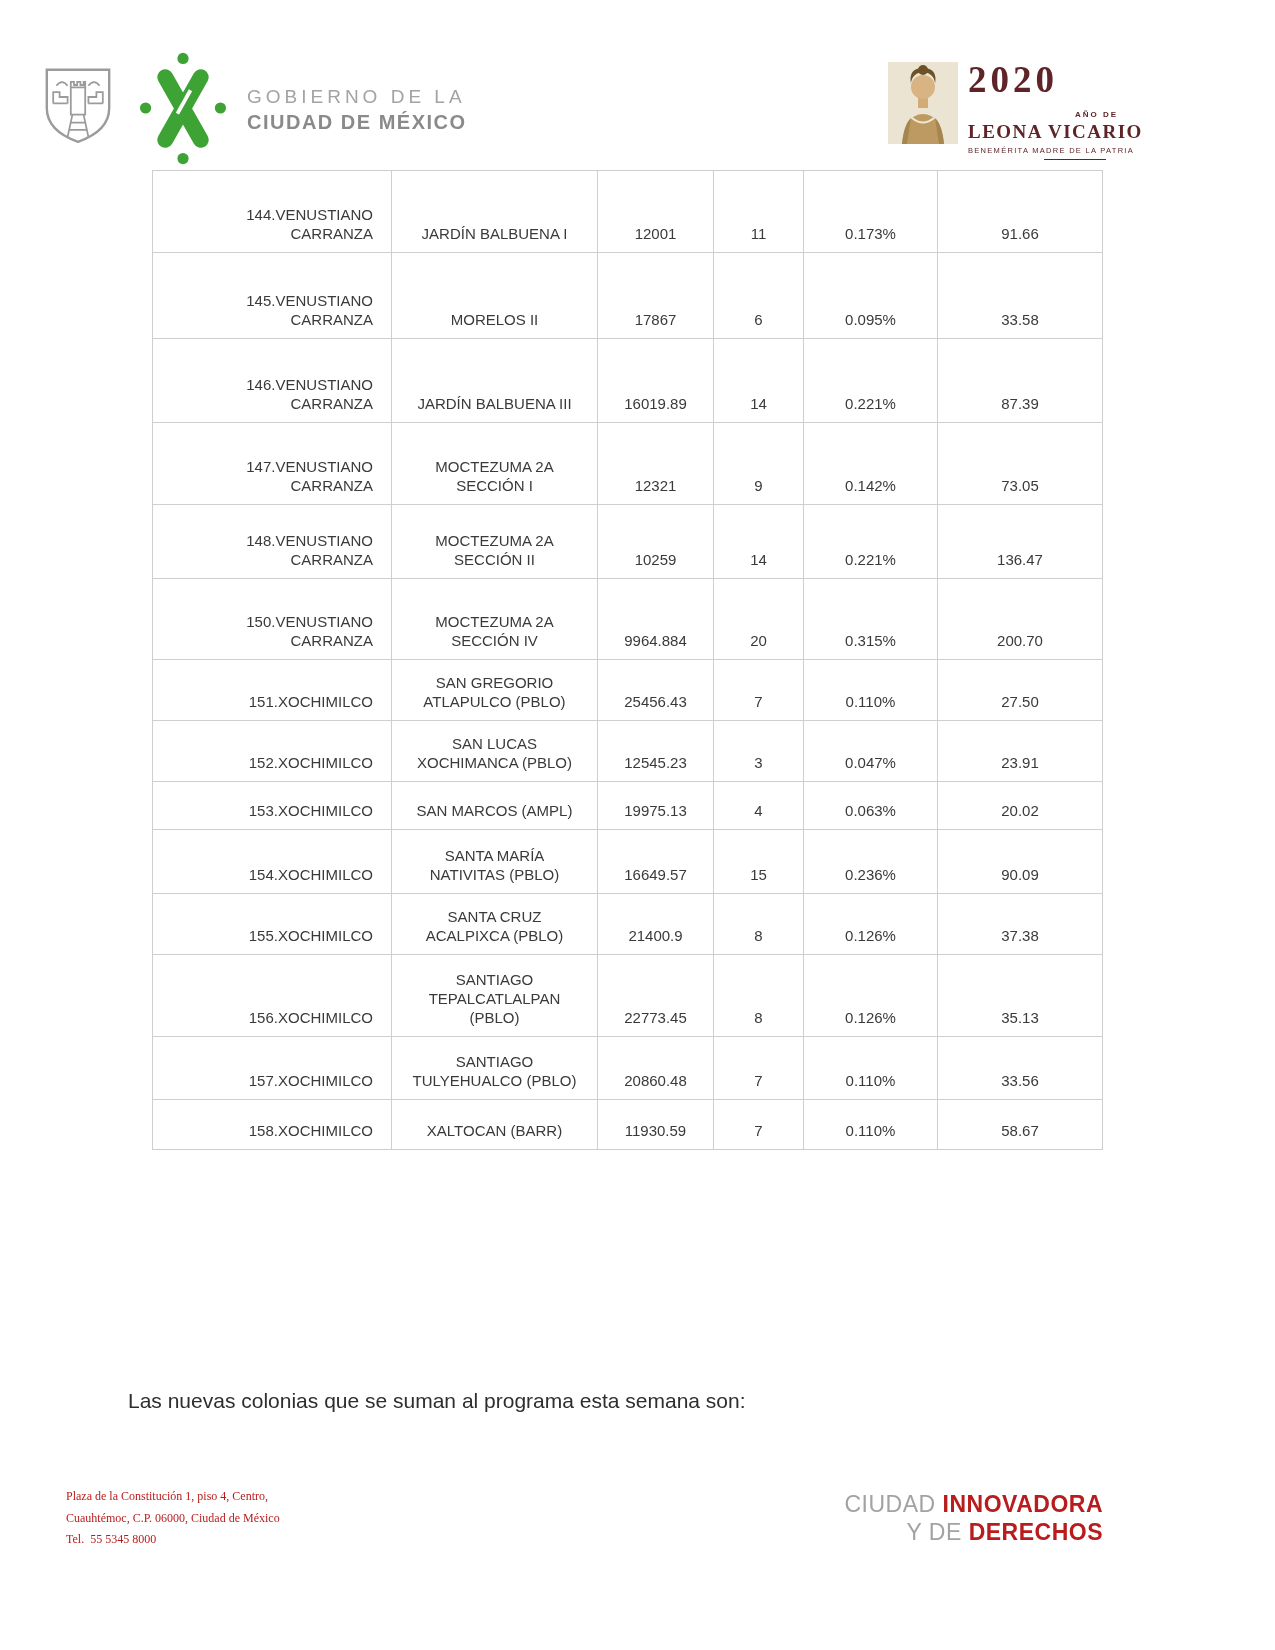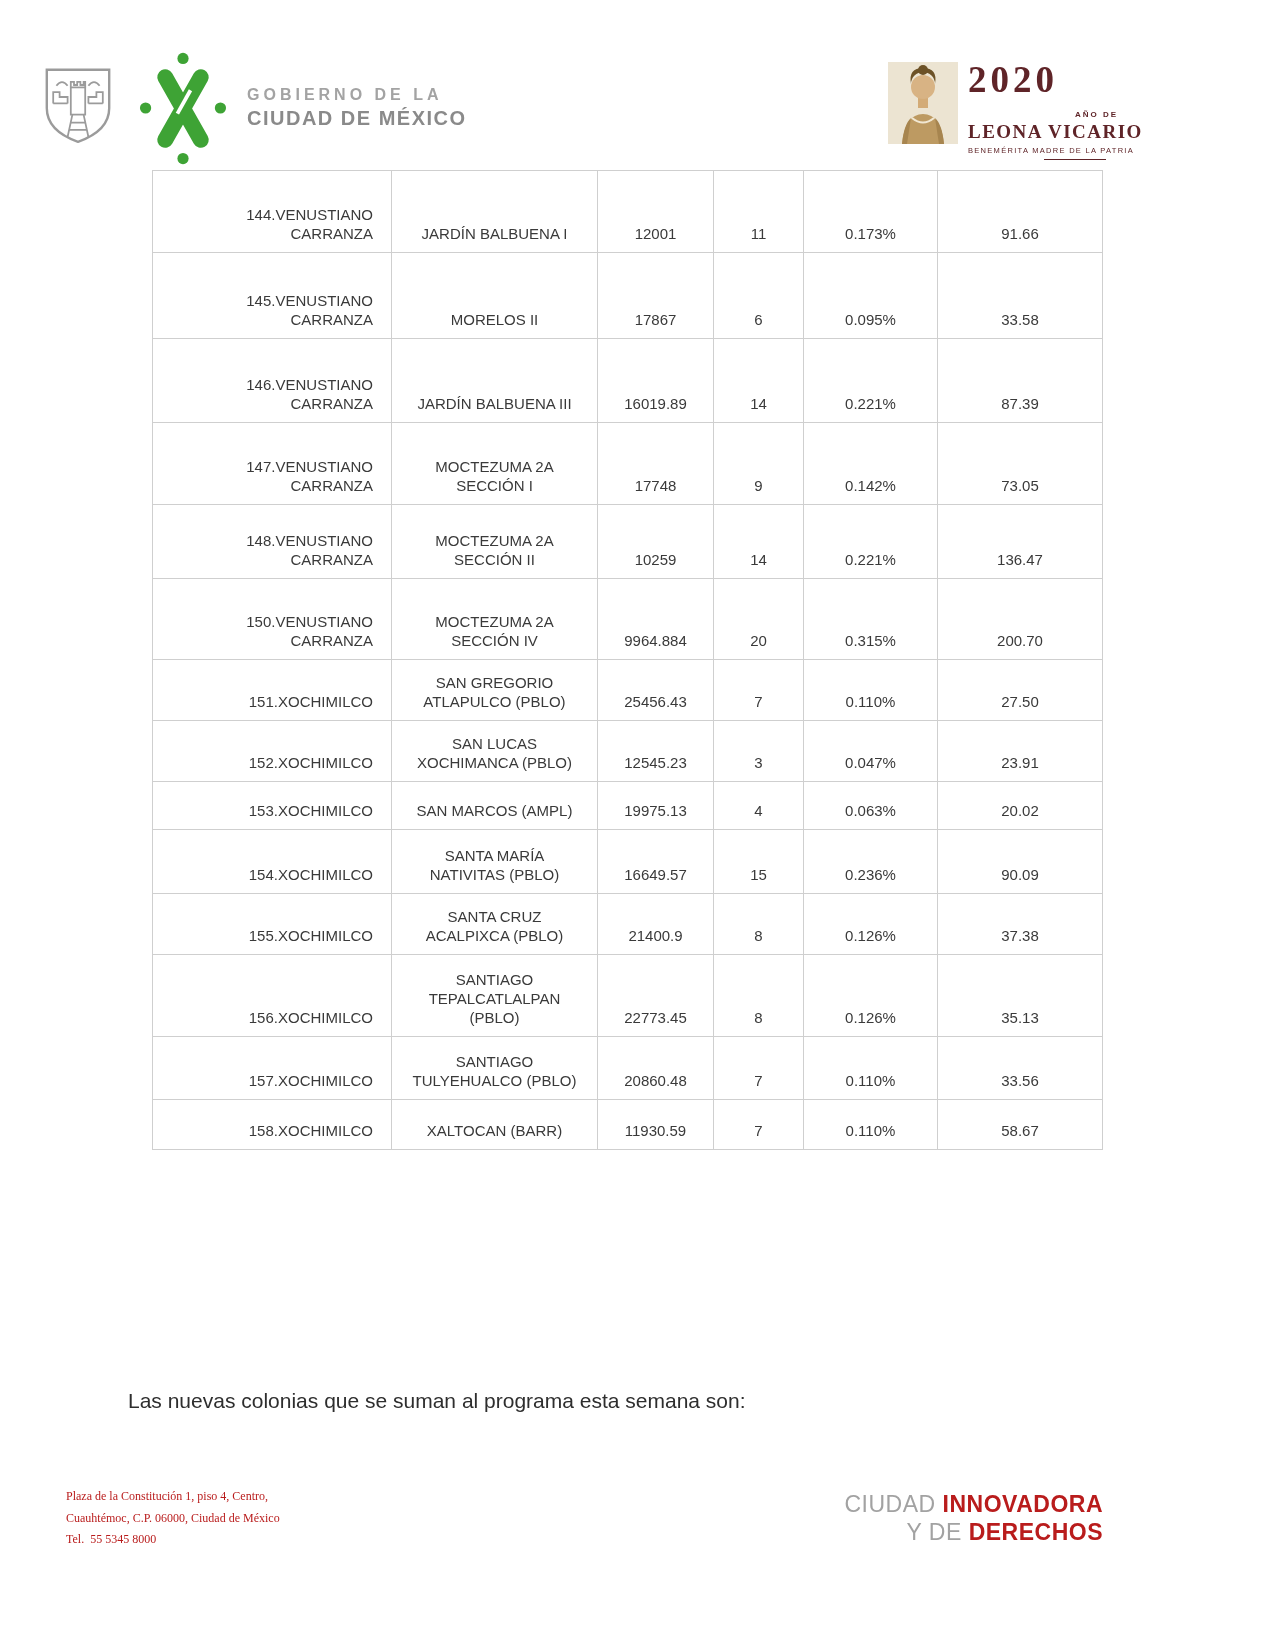--- a/index.html
+++ b/index.html
@@ -7,21 +7,21 @@
     width:1275px;height:1650px;position:relative;background:#ffffff;
     font-family:"Liberation Sans", sans-serif;
     -webkit-font-smoothing:antialiased;
   }
   .abs{position:absolute;}
 
   
   #coat-of-arms{left:42px;top:64px;}
   #cdmx-logo{left:136px;top:50px;}
   #gob-text{left:247px;top:86px;}
-  .gob1{font-size:16px;letter-spacing:4px;color:#a3a3a3;font-weight:700;}
+  .gob1{font-size:19px;letter-spacing:4px;color:#a3a3a3;font-weight:400;}
   .gob2{font-size:20px;letter-spacing:1.5px;color:#8a8a8a;font-weight:700;margin-top:3px;}
 
   #badge2020{left:888px;top:62px;display:flex;align-items:flex-start;}
   #portrait-box{width:70px;height:82px;background:var(--badge-bg);overflow:hidden;flex:0 0 auto;}
   #badge-text{margin-left:10px;width:180px;color:var(--maroon);}
   .y2020{font-family:"Liberation Serif",serif;font-weight:700;font-size:37px;letter-spacing:4px;line-height:36px;}
   .anode{font-size:8px;letter-spacing:2px;text-align:right;padding-right:30px;margin-top:12px;font-weight:700;}
   .leona{font-family:"Liberation Serif",serif;font-weight:700;font-size:19px;letter-spacing:1.5px;margin-top:2px;white-space:nowrap;}
   .benemerita{font-size:7.5px;letter-spacing:1.3px;margin-top:3px;white-space:nowrap;}
   .badge-rule{width:62px;height:1px;background:var(--maroon);margin:4px 42px 0 auto;}
@@ -150,21 +150,21 @@
           <td class="c2">16019.89</td>
           <td class="c3">14</td>
           <td class="c4">0.221%</td>
           <td class="c5">87.39</td>
         </tr>
         <tr style="height: 82px;">
           <td class="c0">147.VENUSTIANO
 CARRANZA</td>
           <td class="c1">MOCTEZUMA 2A
 SECCIÓN I</td>
-          <td class="c2">17748</td>
+          <td class="c2">12321</td>
           <td class="c3">9</td>
           <td class="c4">0.142%</td>
           <td class="c5">73.05</td>
         </tr>
         <tr style="height: 74px;">
           <td class="c0">148.VENUSTIANO
 CARRANZA</td>
           <td class="c1">MOCTEZUMA 2A
 SECCIÓN II</td>
           <td class="c2">10259</td>

